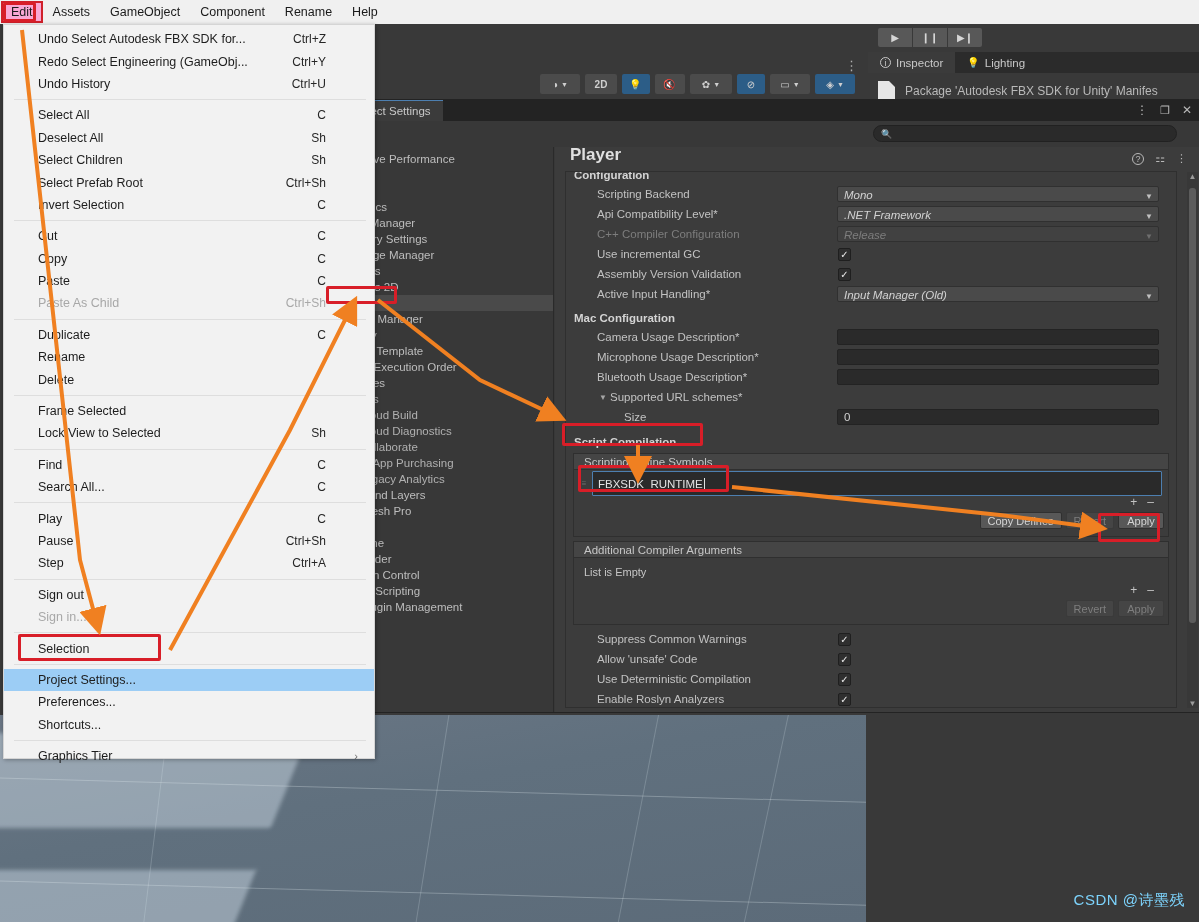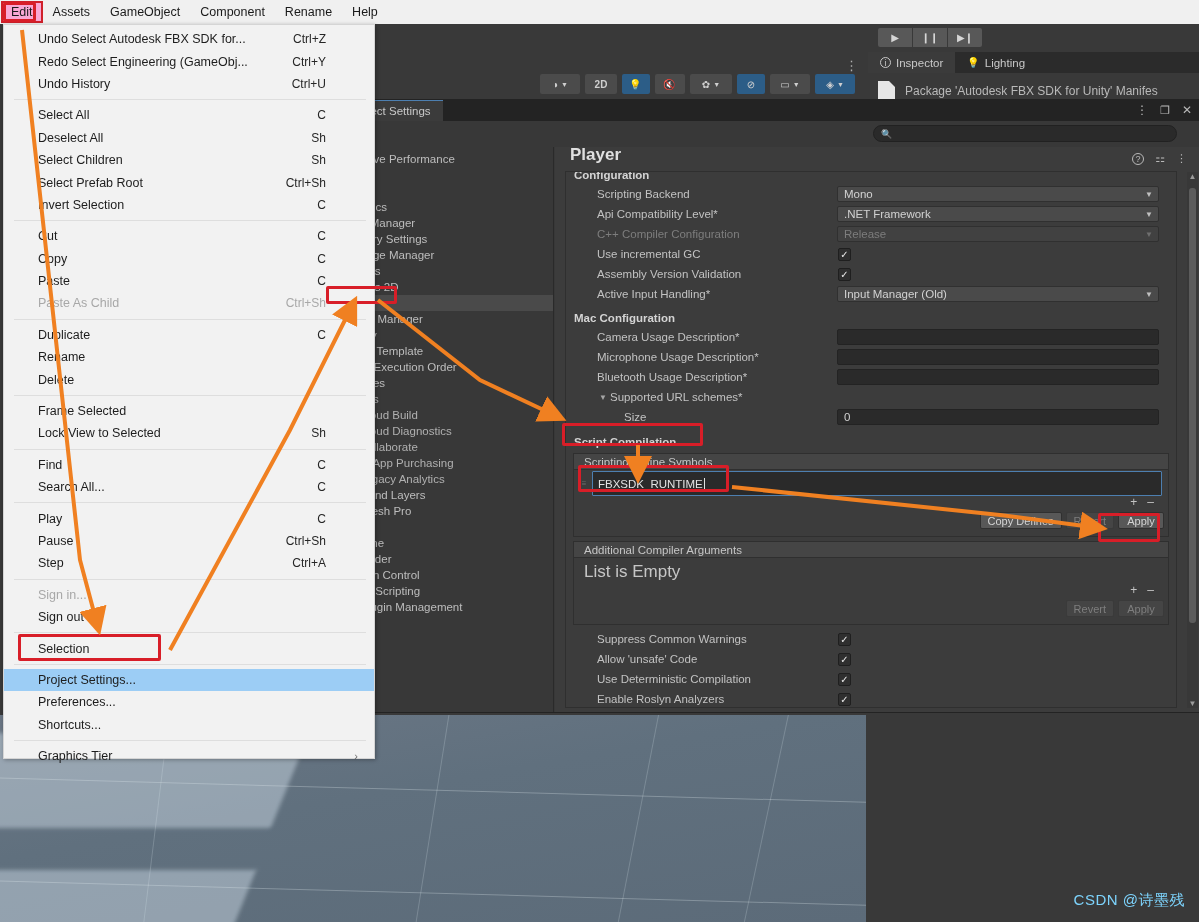--- a/index.html
+++ b/index.html
@@ -117,22 +117,22 @@
              background:#3c3c3c; border:1px solid #2f2f2f; }
 
   .sec-header { font-size:11.5px; color:#d4d4d4; font-weight:700; padding:3px 0 3px 8px; }
   .field-row { height:20px; display:flex; align-items:center; position:relative; }
   .field-label { font-size:11.5px; color:#c2c2c2; padding-left:31px; }
   .field-label.dim { color:#7d7d7d; }
   .field-label.sub { padding-left:45px; }
   .field-label.sub2 { padding-left:58px; }
   .dropdown {
     position:absolute; left:271px; width:322px; height:16px; background:#4a4a4a;
-    border:1px solid #303030; border-radius:2px; display:flex; align-items:center;
-    padding-left:6px; font-size:11.5px; color:#d2d2d2;
+    border:1px solid #303030; border-radius:2px; display:flex; align-items:flex-end;
+    padding-left:6px; font-size:11.5px; color:#d2d2d2;font-style:italic;
   }
   .dropdown.dim { color:#7d7d7d; background:#414141; }
   .dropdown .caret { position:absolute; right:5px; font-size:8px; color:#c0c0c0; }
   .dropdown.dim .caret { color:#6e6e6e; }
   .textbox {
     position:absolute; left:271px; width:322px; height:16px; background:#2a2a2a;
     border:1px solid #232323; border-radius:2px; font-size:11.5px; color:#d2d2d2;
     display:flex; align-items:center; padding-left:6px;
   }
   .cbox {
@@ -155,21 +155,21 @@
   }
   .caret-bar { display:inline-block; width:1px; height:11px; background:#e2e2e2; margin-left:1px; }
   .plusminus { display:flex; justify-content:flex-end; gap:10px; padding:2px 14px 2px 0;
                color:#c4c4c4; font-size:12px; }
   .btn-row { display:flex; justify-content:flex-end; gap:4px; padding:1px 4px 3px 0; }
   .u-btn { height:17px; min-width:46px; background:#585858; border:1px solid #303030; border-radius:2px;
            font-size:11px; color:#d4d4d4; display:flex; align-items:center; justify-content:center;
            padding:0 7px; }
   .u-btn.dim { color:#7e7e7e; background:#454545; border-color:#3a3a3a; }
   .empty-list { height:19px; display:flex; align-items:center; padding-left:10px;
-                font-size:17px; color:#c6c6c6; }
+                font-size:11px; color:#c6c6c6; }
 
   
   .ps-scroll { position:absolute; right:1px; top:25px; width:11px; height:536px; background:#383838; }
   .ps-scroll .arrow { text-align:center; color:#9b9b9b; font-size:8px; }
   .ps-scroll .thumb { position:absolute; left:2px; width:7px; background:#5c5c5c; border-radius:3px; }
 
   
   .insp-panel { position:absolute; left:868px; top:52px; width:331px; height:663px; background:#393939; }
   .insp-tabbar { height:21px; background:#2b2b2b; display:flex; align-items:flex-start; }
   .insp-tab { height:21px; padding:0 12px; display:flex; align-items:center; gap:5px;
@@ -622,25 +622,25 @@
       </div>
       <div class="menu-row">
         <span class="label">Pause</span>
         <span class="shortcut">Ctrl+Sh</span>
       </div>
       <div class="menu-row">
         <span class="label">Step</span>
         <span class="shortcut">Ctrl+A</span>
       </div>
       <div class="menu-sep"></div>
+      <div class="menu-row">
+        <span class="label">Sign out</span>
+      </div>
       <div class="menu-row disabled">
         <span class="label">Sign in...</span>
-      </div>
-      <div class="menu-row">
-        <span class="label">Sign out</span>
       </div>
       <div class="menu-sep"></div>
       <div class="menu-row">
         <span class="label">Selection</span>
       </div>
       <div class="menu-sep"></div>
       <div class="menu-row selected">
         <span class="label">Project Settings...</span>
       </div>
       <div class="menu-row">

